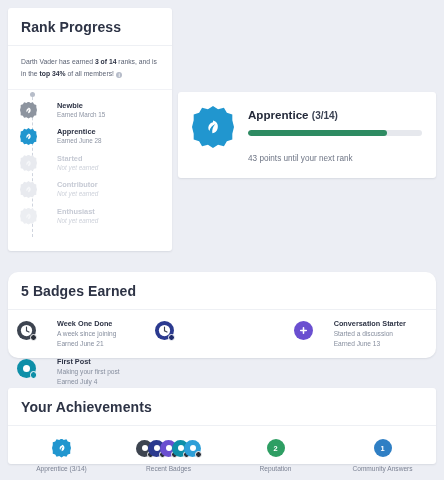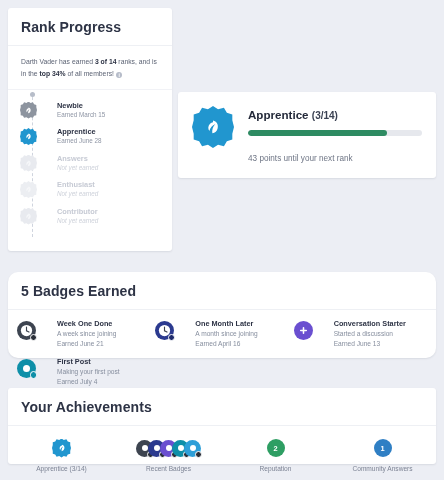--- a/index.html
+++ b/index.html
@@ -193,43 +193,43 @@
             <div class="rank-sub">Earned June 28</div>
           </div>
         </div>
         <div class="rank-row locked">
           <div class="rank-badge" style="background: rgb(232, 234, 239);">
             <svg width="9" height="9" viewBox="0 0 24 24">
               <path d="M12 4.2c4.4 1.1 6.6 4.4 5.6 9.2-0.7 3.3-3.1 5.6-6.4 6.2-0.6-4.2 0.7-8.1 3.6-11.2-3.6 1.6-6.2 4.6-7.2 8.4-1.9-2.6-1.6-6.4 0.8-8.8 1-1 2.3-1.6 3.6-1.8z" fill="#f6f7f9"></path>
             </svg>
           </div>
           <div class="rank-text">
-            <div class="rank-name">Answers</div>
+            <div class="rank-name">Started</div>
+            <div class="rank-sub">Not yet earned</div>
+          </div>
+        </div>
+        <div class="rank-row locked">
+          <div class="rank-badge" style="background: rgb(232, 234, 239);">
+            <svg width="9" height="9" viewBox="0 0 24 24">
+              <path d="M12 4.2c4.4 1.1 6.6 4.4 5.6 9.2-0.7 3.3-3.1 5.6-6.4 6.2-0.6-4.2 0.7-8.1 3.6-11.2-3.6 1.6-6.2 4.6-7.2 8.4-1.9-2.6-1.6-6.4 0.8-8.8 1-1 2.3-1.6 3.6-1.8z" fill="#f6f7f9"></path>
+            </svg>
+          </div>
+          <div class="rank-text">
+            <div class="rank-name">Contributor</div>
             <div class="rank-sub">Not yet earned</div>
           </div>
         </div>
         <div class="rank-row locked">
           <div class="rank-badge" style="background: rgb(236, 238, 242);">
             <svg width="9" height="9" viewBox="0 0 24 24">
               <path d="M12 4.2c4.4 1.1 6.6 4.4 5.6 9.2-0.7 3.3-3.1 5.6-6.4 6.2-0.6-4.2 0.7-8.1 3.6-11.2-3.6 1.6-6.2 4.6-7.2 8.4-1.9-2.6-1.6-6.4 0.8-8.8 1-1 2.3-1.6 3.6-1.8z" fill="#f6f7f9"></path>
             </svg>
           </div>
           <div class="rank-text">
             <div class="rank-name">Enthusiast</div>
-            <div class="rank-sub">Not yet earned</div>
-          </div>
-        </div>
-        <div class="rank-row locked">
-          <div class="rank-badge" style="background: rgb(232, 234, 239);">
-            <svg width="9" height="9" viewBox="0 0 24 24">
-              <path d="M12 4.2c4.4 1.1 6.6 4.4 5.6 9.2-0.7 3.3-3.1 5.6-6.4 6.2-0.6-4.2 0.7-8.1 3.6-11.2-3.6 1.6-6.2 4.6-7.2 8.4-1.9-2.6-1.6-6.4 0.8-8.8 1-1 2.3-1.6 3.6-1.8z" fill="#f6f7f9"></path>
-            </svg>
-          </div>
-          <div class="rank-text">
-            <div class="rank-name">Contributor</div>
             <div class="rank-sub">Not yet earned</div>
           </div>
         </div>
       </div>
   </div>
 
   <div class="card" id="current-rank-card">
     <div class="cr-inner">
       <div class="cr-badge" id="cr-badge" style="background: rgb(33, 150, 207);">
         <svg width="20" height="20" viewBox="0 0 24 24" aria-hidden="true">
@@ -266,25 +266,20 @@
             <div class="badge-date">Earned June 21</div>
           </div>
         </div>
         <div class="badge-item">
           <div class="badge-circle" style="background: rgb(43, 58, 143);">
             <svg width="15" height="15" viewBox="0 0 24 24">
               <circle cx="12" cy="12" r="9" fill="#ffffff"></circle>
               <path d="M12 6.5v6l4 2" stroke="#3d4450" stroke-width="1.8" fill="none" stroke-linecap="round"></path>
             </svg>
             <div class="mini" style="background: rgb(29, 42, 107);"></div>
-          </div>
-          <div class="badge-txt">
-            <div class="badge-name">One Month Later</div>
-            <div class="badge-desc">A month since joining</div>
-            <div class="badge-date">Earned April 16</div>
           </div>
         </div>
         <div class="badge-item">
           <div class="badge-circle" style="background: rgb(106, 79, 208);">
             <svg width="11" height="11" viewBox="0 0 24 24">
               <path d="M12 6v12M6 12h12" stroke="#ffffff" stroke-width="3.4" stroke-linecap="round"></path>
             </svg>
           </div>
           <div class="badge-txt">
             <div class="badge-name">Conversation Starter</div>

